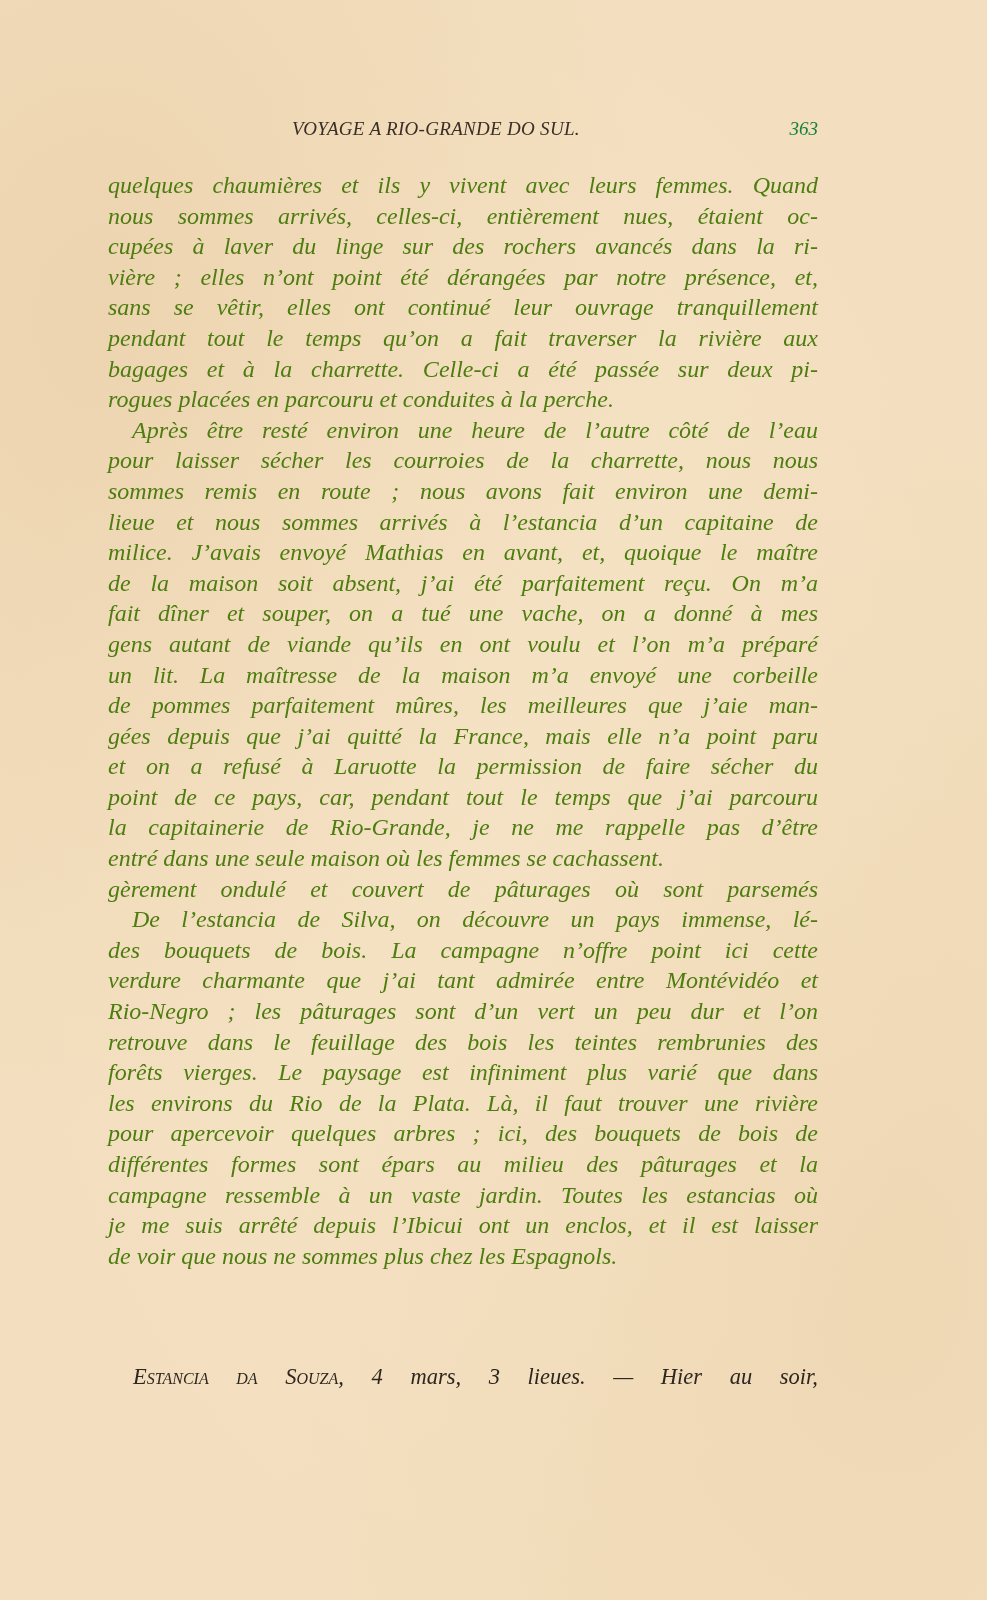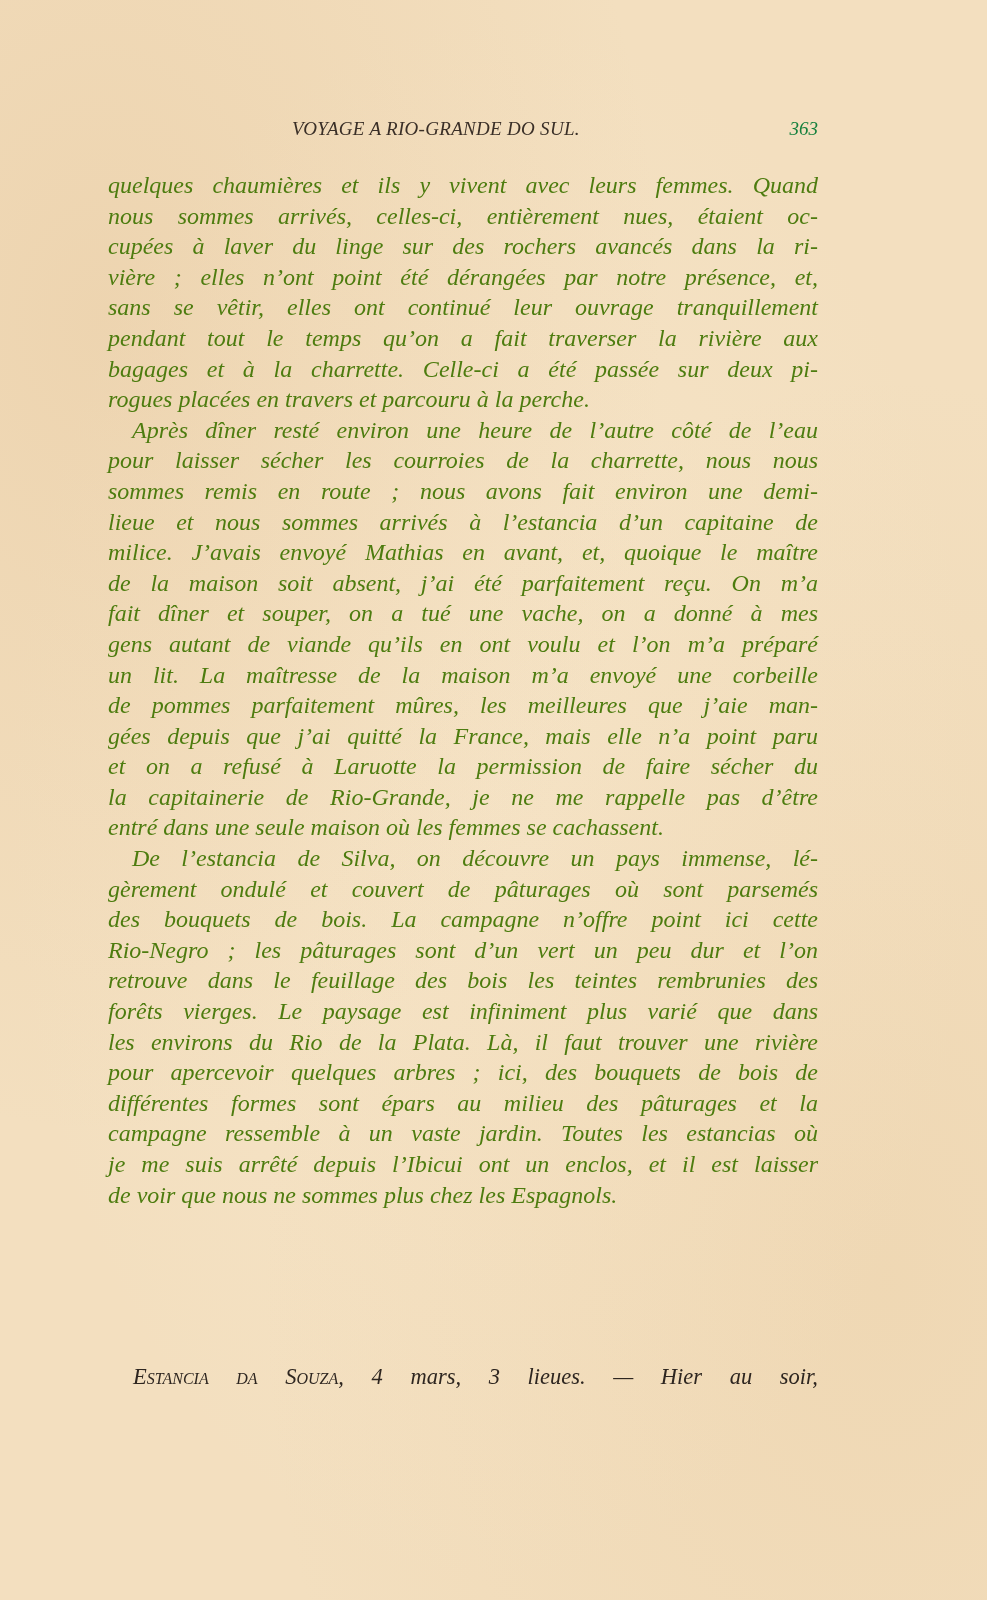--- a/index.html
+++ b/index.html
@@ -105,44 +105,46 @@
   <div class="body-text">
 
     <div>
       <span class="line">quelques chaumières et ils y vivent avec leurs femmes. Quand</span>
       <span class="line">nous sommes arrivés, celles-ci, entièrement nues, étaient oc-</span>
       <span class="line">cupées à laver du linge sur des rochers avancés dans la ri-</span>
       <span class="line">vière ; elles n’ont point été dérangées par notre présence, et,</span>
       <span class="line">sans se vêtir, elles ont continué leur ouvrage tranquillement</span>
       <span class="line">pendant tout le temps qu’on a fait traverser la rivière aux</span>
       <span class="line">bagages et à la charrette. Celle-ci a été passée sur deux pi-</span>
-      <span class="line last">rogues placées en travers et parcouru à la perche.</span>
+      <span class="line last">rogues placées en parcouru et conduites à la perche.</span>
     </div>
 
     <div>
-      <span class="line indent">Après dîner resté environ une heure de l’autre côté de l’eau</span>
+      <span class="line indent">Après être resté environ une heure de l’autre côté de l’eau</span>
       <span class="line">pour laisser sécher les courroies de la charrette, nous nous</span>
       <span class="line">sommes remis en route ; nous avons fait environ une demi-</span>
       <span class="line">lieue et nous sommes arrivés à l’estancia d’un capitaine de</span>
       <span class="line">milice. J’avais envoyé Mathias en avant, et, quoique le maître</span>
       <span class="line">de la maison soit absent, j’ai été parfaitement reçu. On m’a</span>
       <span class="line">fait dîner et souper, on a tué une vache, on a donné à mes</span>
       <span class="line">gens autant de viande qu’ils en ont voulu et l’on m’a préparé</span>
       <span class="line">un lit. La maîtresse de la maison m’a envoyé une corbeille</span>
       <span class="line">de pommes parfaitement mûres, les meilleures que j’aie man-</span>
       <span class="line">gées depuis que j’ai quitté la France, mais elle n’a point paru</span>
       <span class="line">et on a refusé à Laruotte la permission de faire sécher du</span>
+      <span class="line">point de ce pays, car, pendant tout le temps que j’ai parcouru</span>
       <span class="line">la capitainerie de Rio-Grande, je ne me rappelle pas d’être</span>
       <span class="line last">entré dans une seule maison où les femmes se cachassent.</span>
     </div>
 
     <div>
+      <span class="line">gèrement ondulé et couvert de pâturages où sont parsemés</span>
       <span class="line indent">De l’estancia de Silva, on découvre un pays immense, lé-</span>
-      <span class="line">gèrement ondulé et couvert de pâturages où sont parsemés</span>
       <span class="line">des bouquets de bois. La campagne n’offre point ici cette</span>
+      <span class="line">verdure charmante que j’ai tant admirée entre Montévidéo et</span>
       <span class="line">Rio-Negro ; les pâturages sont d’un vert un peu dur et l’on</span>
       <span class="line">retrouve dans le feuillage des bois les teintes rembrunies des</span>
       <span class="line">forêts vierges. Le paysage est infiniment plus varié que dans</span>
       <span class="line">les environs du Rio de la Plata. Là, il faut trouver une rivière</span>
       <span class="line">pour apercevoir quelques arbres ; ici, des bouquets de bois de</span>
       <span class="line">différentes formes sont épars au milieu des pâturages et la</span>
       <span class="line">campagne ressemble à un vaste jardin. Toutes les estancias où</span>
       <span class="line">je me suis arrêté depuis l’Ibicui ont un enclos, et il est laisser</span>
       <span class="line last">de voir que nous ne sommes plus chez les Espagnols.</span>
     </div>

